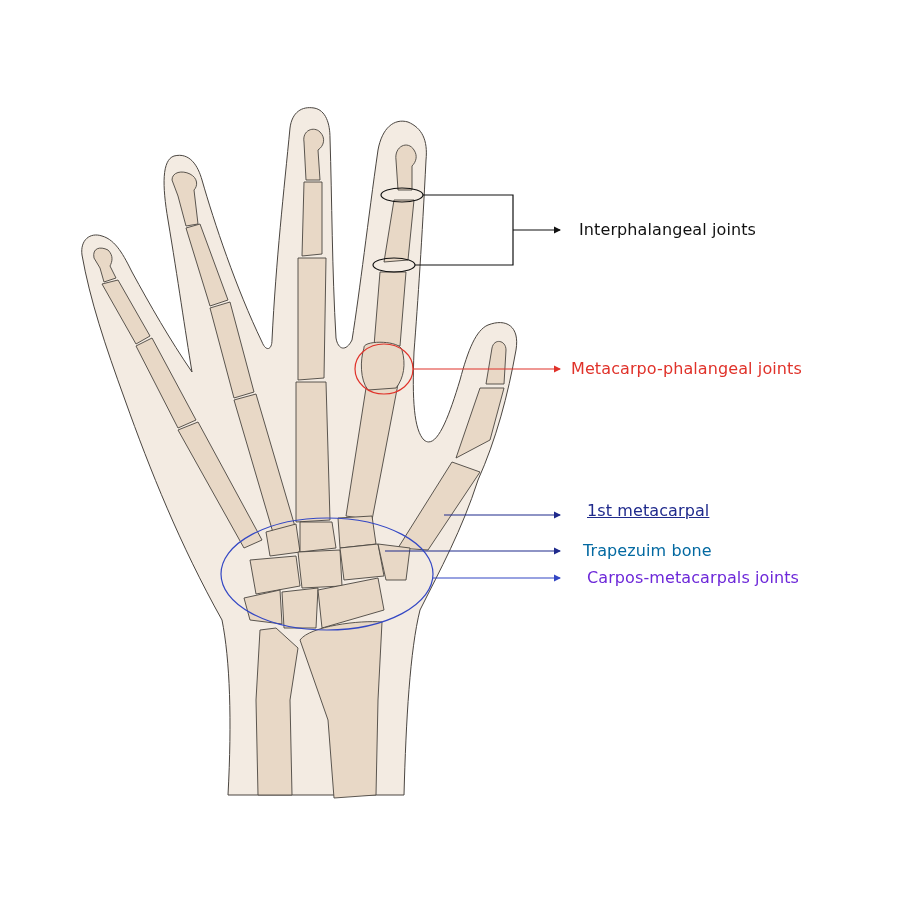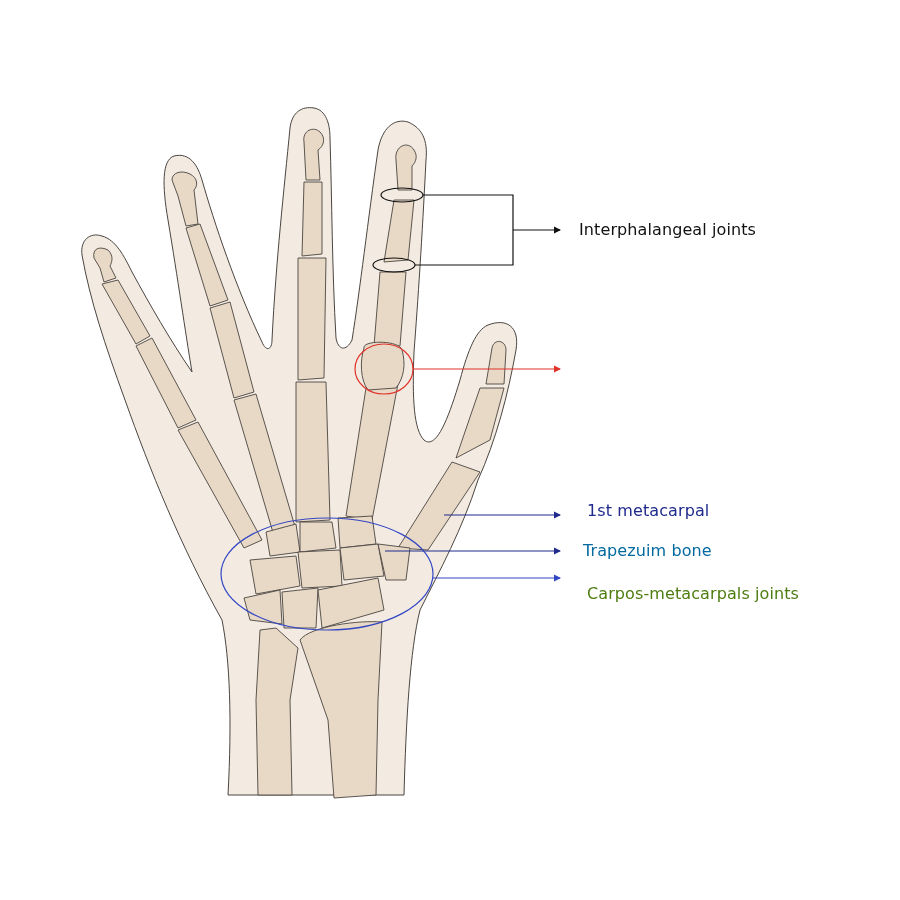--- a/index.html
+++ b/index.html
@@ -129,16 +129,17 @@
     <g fill="none" stroke="#1f2a8c" stroke-width="1.2">
       <line x1="385" y1="551" x2="560" y2="551" marker-end="url(#arrowNavy)"></line>
     </g>
     <g fill="none" stroke="#3347c4" stroke-width="1.2">
       <ellipse cx="327" cy="574" rx="106" ry="56"></ellipse>
       <line x1="433" y1="578" x2="560" y2="578" marker-end="url(#arrowBlue)"></line>
     </g>
   </svg>
 
   <div class="label" style="left:579px; top:220px; color:#111111;">Interphalangeal joints</div>
-  <div class="label" style="left:587px; top:501px; color:#1f2a8c;">1st metacarpal</div>
+  <div class="label" style="left:571px; top:359px; color:#e0322a;">Metacarpo-phalangeal joints</div>
+  <div class="label" style="left:587px; top:501px; color:#1f2a8c;text-decoration:underline;">1st metacarpal</div>
   <div class="label" style="left:583px; top:541px; color:#0369a1;">Trapezuim bone</div>
-  <div class="label" style="left:587px; top:568px; color:#4d7c0f;margin-top:16px;">Carpos-metacarpals joints</div>
+  <div class="label" style="left:587px; top:568px; color:#6d28d9;">Carpos-metacarpals joints</div>
 </div>
 
 </body></html>

